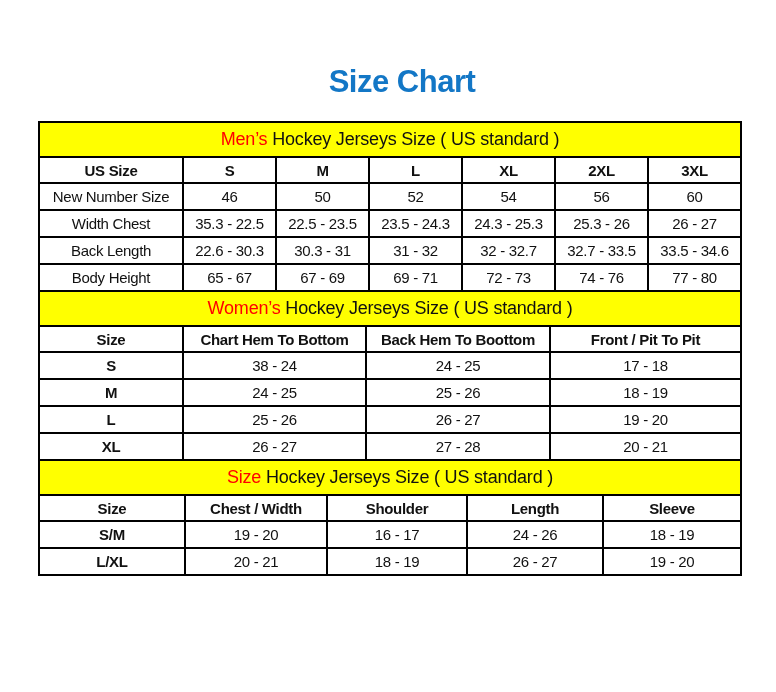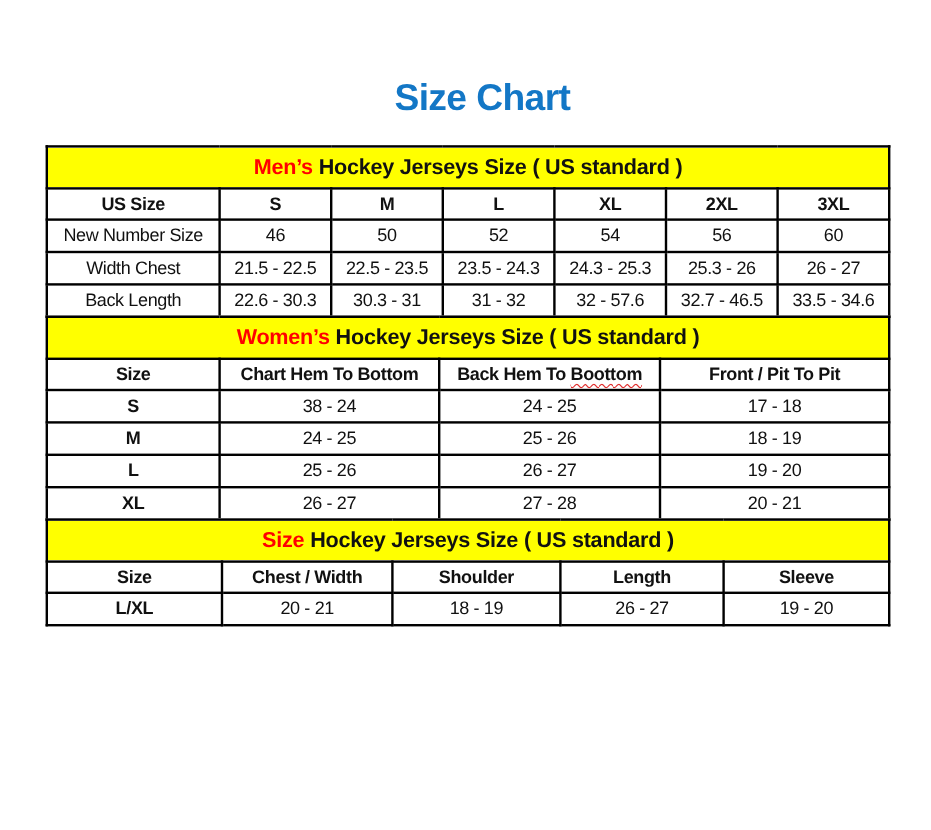--- a/index.html
+++ b/index.html
@@ -42,39 +42,38 @@
     text-align: center;
     vertical-align: middle;
     padding: 0 2px;
     overflow: hidden;
     white-space: nowrap;
   }
   tr.band td {
     background: #FFFF00;
     height: 33px;
     font-size: 18px;
-    font-weight: bold;
+    font-weight: normal;
     letter-spacing: -0.2px;
   }
   tr.band .accent { color: #FF0000; }
   table.sizes th {
     height: 24px;
     font-size: 15px;
     font-weight: bold;
     letter-spacing: -0.3px;
   }
   table.sizes td.cell {
     height: 25px;
     font-size: 15px;
     font-weight: normal;
     letter-spacing: -0.3px;
   }
   table.sizes td.cell.bold-label { font-weight: bold; }
   .squiggle {
-    text-decoration: underline;
     text-decoration-style: wavy;
     text-decoration-color: #E03030;
     text-decoration-thickness: 1px;
     text-underline-offset: 3px;
     text-decoration-skip-ink: none;
   }
   
   col.c-label { width: 144px; }
   col.c-men   { width: 93px; }
   
@@ -125,35 +124,44 @@
       <td class="cell">New Number Size</td>
       <td class="cell">46</td>
       <td class="cell">50</td>
       <td class="cell">52</td>
       <td class="cell">54</td>
       <td class="cell">56</td>
       <td class="cell">60</td>
     </tr>
     <tr>
       <td class="cell">Width Chest</td>
-      <td class="cell">21.5 - 22.5</td>
+      <td class="cell">35.3 - 22.5</td>
       <td class="cell">22.5 - 23.5</td>
       <td class="cell">23.5 - 24.3</td>
       <td class="cell">24.3 - 25.3</td>
       <td class="cell">25.3 - 26</td>
       <td class="cell">26 - 27</td>
     </tr>
     <tr>
       <td class="cell">Back Length</td>
       <td class="cell">22.6 - 30.3</td>
       <td class="cell">30.3 - 31</td>
       <td class="cell">31 - 32</td>
-      <td class="cell">32 - 57.6</td>
-      <td class="cell">32.7 - 46.5</td>
+      <td class="cell">32 - 32.7</td>
+      <td class="cell">32.7 - 33.5</td>
       <td class="cell">33.5 - 34.6</td>
+    </tr>
+    <tr>
+      <td class="cell">Body Height</td>
+      <td class="cell">65 - 67</td>
+      <td class="cell">67 - 69</td>
+      <td class="cell">69 - 71</td>
+      <td class="cell">72 - 73</td>
+      <td class="cell">74 - 76</td>
+      <td class="cell">77 - 80</td>
     </tr>
   </tbody>
     </table>
 
   <table class="sizes stacked">
     <colgroup>
       <col class="c-label">
         <col class="c-w1">
         <col class="c-w2">
         <col class="c-w3">
@@ -217,20 +225,27 @@
       </td>
     </tr>
     <tr>
       <th>Size</th>
       <th>Chest / Width</th>
       <th>Shoulder</th>
       <th>Length</th>
       <th>Sleeve</th>
     </tr>
     <tr>
+      <td class="cell bold-label">S/M</td>
+      <td class="cell">19 - 20</td>
+      <td class="cell">16 - 17</td>
+      <td class="cell">24 - 26</td>
+      <td class="cell">18 - 19</td>
+    </tr>
+    <tr>
       <td class="cell bold-label">L/XL</td>
       <td class="cell">20 - 21</td>
       <td class="cell">18 - 19</td>
       <td class="cell">26 - 27</td>
       <td class="cell">19 - 20</td>
     </tr>
   </tbody>
     </table>
 
 </div>

